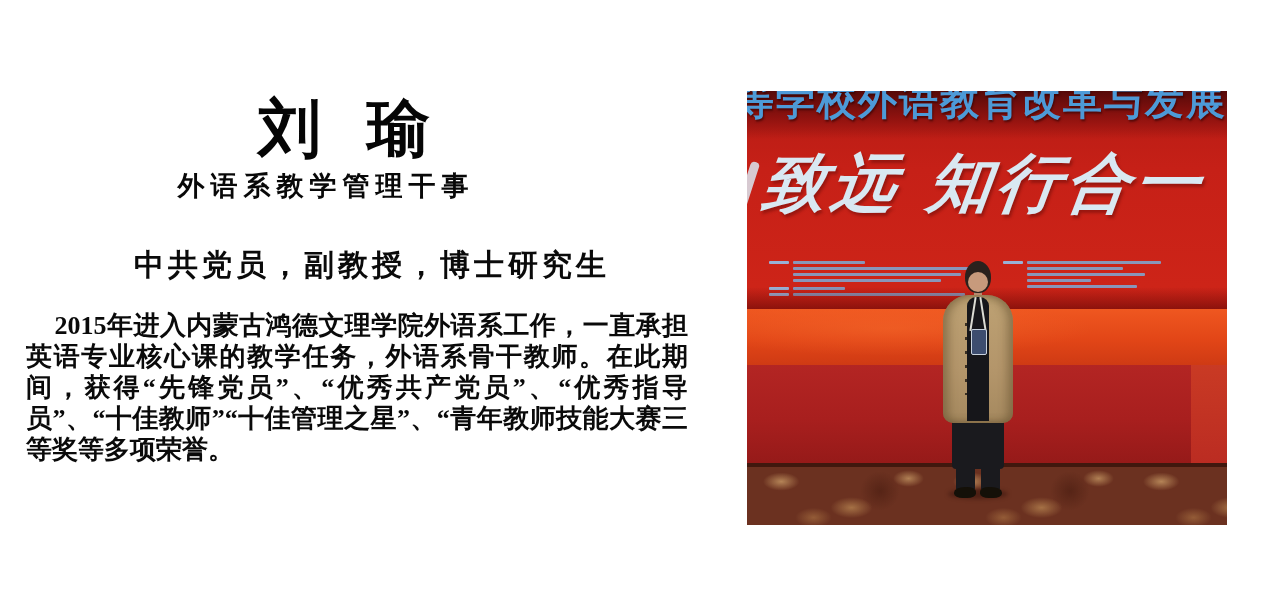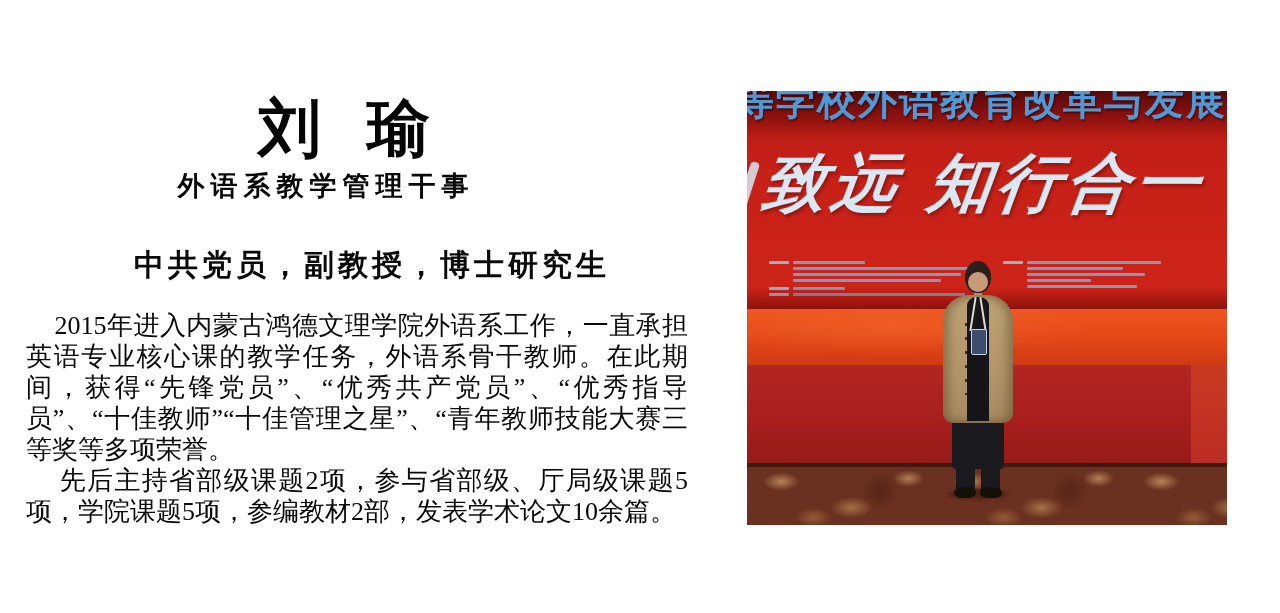--- a/index.html
+++ b/index.html
@@ -9,21 +9,21 @@
   
   .person-name{position:absolute;left:0;top:86px;width:700px;margin:0;text-align:center;
     font-size:63px;font-weight:900;color:#050505;letter-spacing:12px;
     font-family:"DejaVu Serif","Liberation Serif",serif;}
   .person-role{position:absolute;left:4px;top:168px;width:644px;margin:0;text-align:center;
     font-size:27px;font-weight:900;color:#080808;letter-spacing:6px;
     font-family:"DejaVu Serif","Liberation Serif",serif;}
   .person-credentials{position:absolute;left:0;top:245px;width:744px;margin:0;text-align:center;
     font-size:30px;font-weight:bold;color:#0a0a0a;letter-spacing:4px;
     font-family:Liberation Mono, monospace;}
-  .bio{position:absolute;left:26px;top:310px;width:662px;font-size:26px;font-weight:normal;
+  .bio{position:absolute;left:26px;top:310px;width:662px;font-size:26px;font-weight:bold;
     line-height:31px;color:#0a0a0a;text-align:justify;}
   .bio p{margin:0;}
   .bio .p1{text-indent:1.1em;}
   .bio .p2{text-indent:1.3em;}
 
   
   .photo{position:absolute;left:747px;top:91px;width:480px;height:434px;overflow:hidden;
     background:linear-gradient(180deg,#b51b14 0%,#c62017 18%,#cd2418 45%,#c41f15 62%);}
   .layer{position:absolute;left:0;width:100%;}
 
@@ -103,21 +103,20 @@
 <body>
 
 <div class="page">
 
   <main>
     <h1 class="person-name">刘 瑜</h1>
     <h2 class="person-role">外语系教学管理干事</h2>
     <h3 class="person-credentials">中共党员，副教授，博士研究生</h3>
     <div class="bio">
       <p class="p1">2015年进入内蒙古鸿德文理学院外语系工作，一直承担英语专业核心课的教学任务，外语系骨干教师。在此期间，获得“先锋党员”、“优秀共产党员”、“优秀指导员”、“十佳教师”“十佳管理之星”、“青年教师技能大赛三等奖等多项荣誉。</p>
-      <p class="p2">先后主持省部级课题2项，参与省部级、厅局级课题5项，学院课题5项，参编教材2部，发表学术论文10余篇。</p>
     </div>
   </main>
 
   <figure class="photo" style="margin:0;">
 
     <div class="layer banner-strip">
       <div class="banner-text">等学校外语教育改革与发展高端</div>
     </div>
 
     <div class="calligraphy-fragment"></div>

